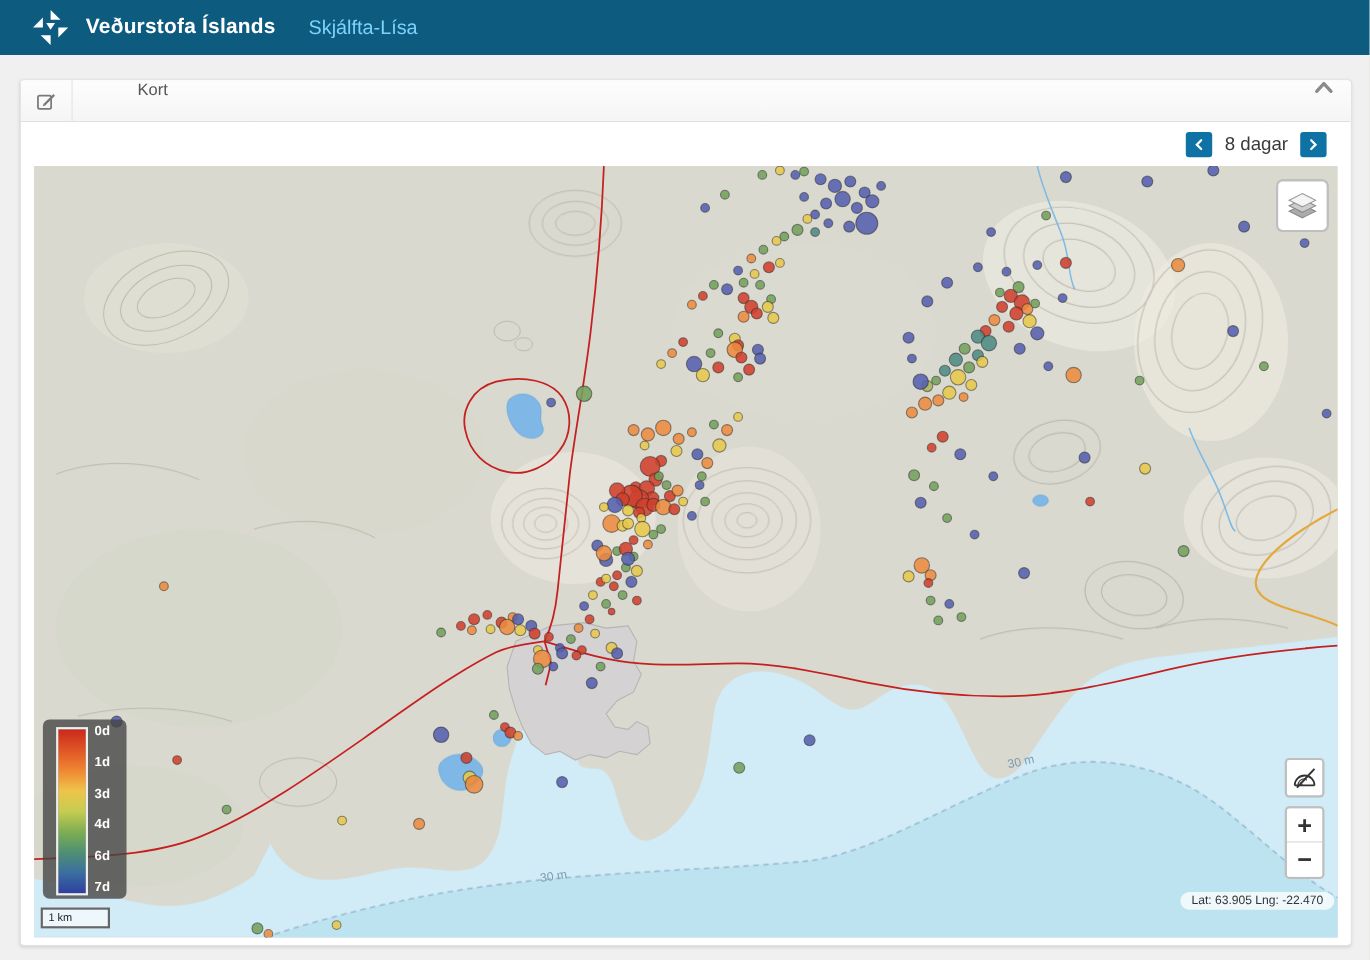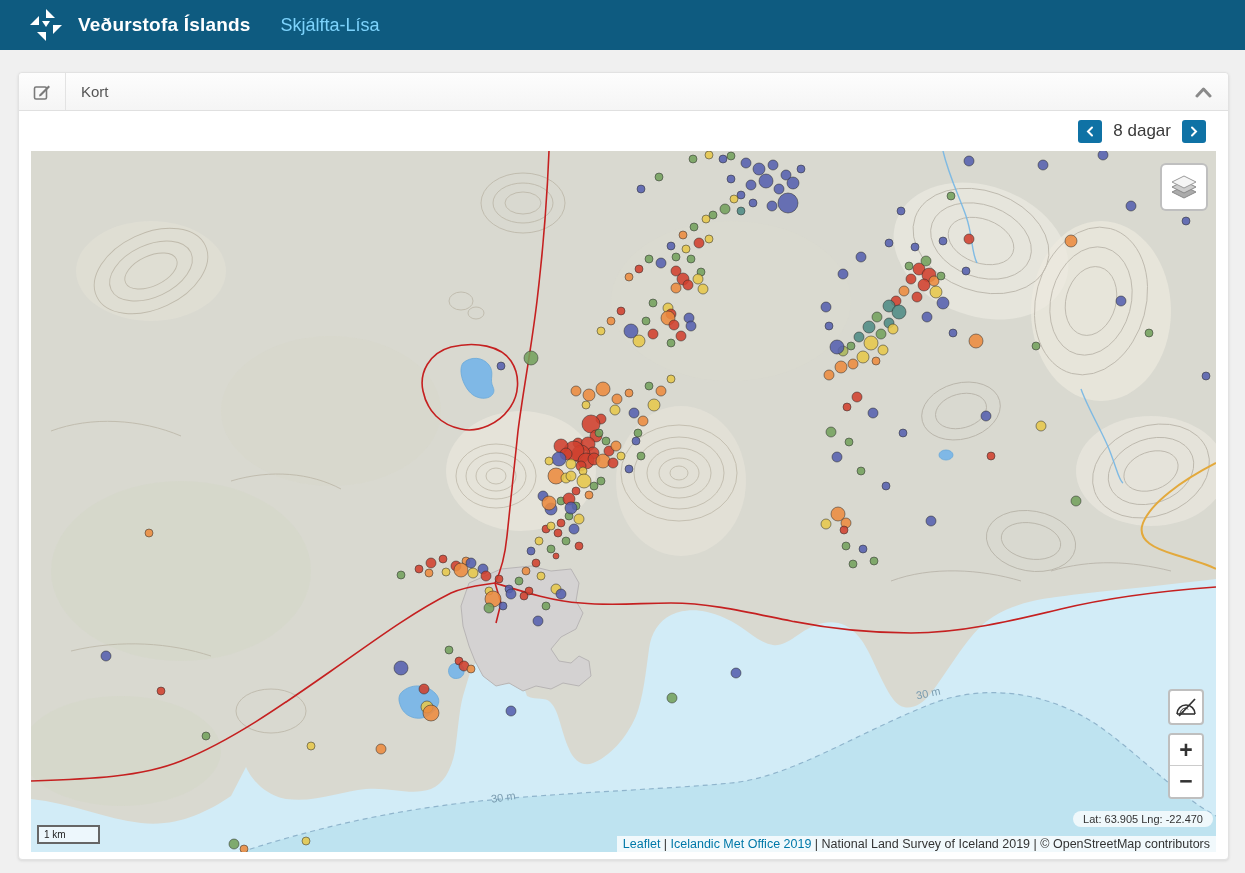--- a/index.html
+++ b/index.html
@@ -7,22 +7,22 @@
   
   .app-header{position:absolute;left:0;top:0;width:100%;height:50px;background:#0e5b80;
     display:flex;align-items:center;}
   .logo{margin-left:28px;width:36px;height:36px;flex:0 0 auto;}
   .brand{color:#ffffff;font-size:19px;font-weight:bold;margin-left:14px;letter-spacing:.2px;}
   .appname{color:#7dd3fc;font-size:18px;margin-left:30px;}
   
   .card{position:absolute;left:18px;top:72px;width:1209px;height:786px;background:#ffffff;
     border:1px solid #e2e2e2;border-radius:4px;box-shadow:0 1px 3px rgba(0,0,0,.10);}
   .card-header{height:37px;border-bottom:1px solid #e0e0e0;
-    background:linear-gradient(#fdfdfd,#f5f5f5);display:flex;align-items:center;
-    border-radius:4px 4px 0 0;}
+    background:linear-gradient(#fdfdfd,#f5f5f5);display:flex;align-items:flex-start;
+    border-radius:4px 4px 0 0;gap:44px;}
   .edit-cell{width:46px;height:100%;display:flex;align-items:center;justify-content:center;
     border-right:1px solid #e3e3e3;cursor:pointer;}
   .panel-title{margin-left:15px;font-size:15px;color:#555;}
   .collapse-btn{margin-left:auto;margin-right:16px;cursor:pointer;display:flex;align-items:center;}
   
   .days-row{height:40px;display:flex;align-items:center;justify-content:flex-end;padding-right:22px;}
   .day-btn{width:24px;height:23px;background:#0f72a5;border:none;border-radius:3px;color:#fff;
     font-size:13px;line-height:21px;cursor:pointer;display:flex;align-items:center;justify-content:center;padding:0;}
   .days-label{font-size:17px;color:#3a3a3a;margin:0 11px;}
   
@@ -486,18 +486,28 @@
       </svg>
     </div>
 
     <div class="zoom-ctl">
       <button class="zoom-btn in">+</button>
       <button class="zoom-btn">−</button>
     </div>
 
     <div class="coords-box">Lat: 63.905 Lng: -22.470</div>
 
-    <div class="attribution" id="attribution"><a>Leaflet</a> | <a>Icelandic Met Office 2019</a> | <span>National Land Survey of Iceland 2019</span> | <span>© OpenStreetMap contributors</span></div>
-
+
+    <div class="legend">
+      <div class="legend-bar" id="legend-bar" style="background: linear-gradient(rgb(200, 41, 28), rgb(224, 84, 38), rgb(239, 134, 51), rgb(238, 196, 74), rgb(198, 204, 82), rgb(127, 174, 82), rgb(79, 144, 115), rgb(58, 111, 160), rgb(47, 63, 158));"></div>
+      <div id="legend-labels">
+          <span class="legend-label" style="top: 6%;">0d</span>
+          <span class="legend-label" style="top: 23.5%;">1d</span>
+          <span class="legend-label" style="top: 41%;">3d</span>
+          <span class="legend-label" style="top: 58.5%;">4d</span>
+          <span class="legend-label" style="top: 76%;">6d</span>
+          <span class="legend-label" style="top: 93.5%;">7d</span>
+        </div>
+    </div>
 
     <div class="scale">1 km</div>
   </div>
 </div>
 
 </body></html>

